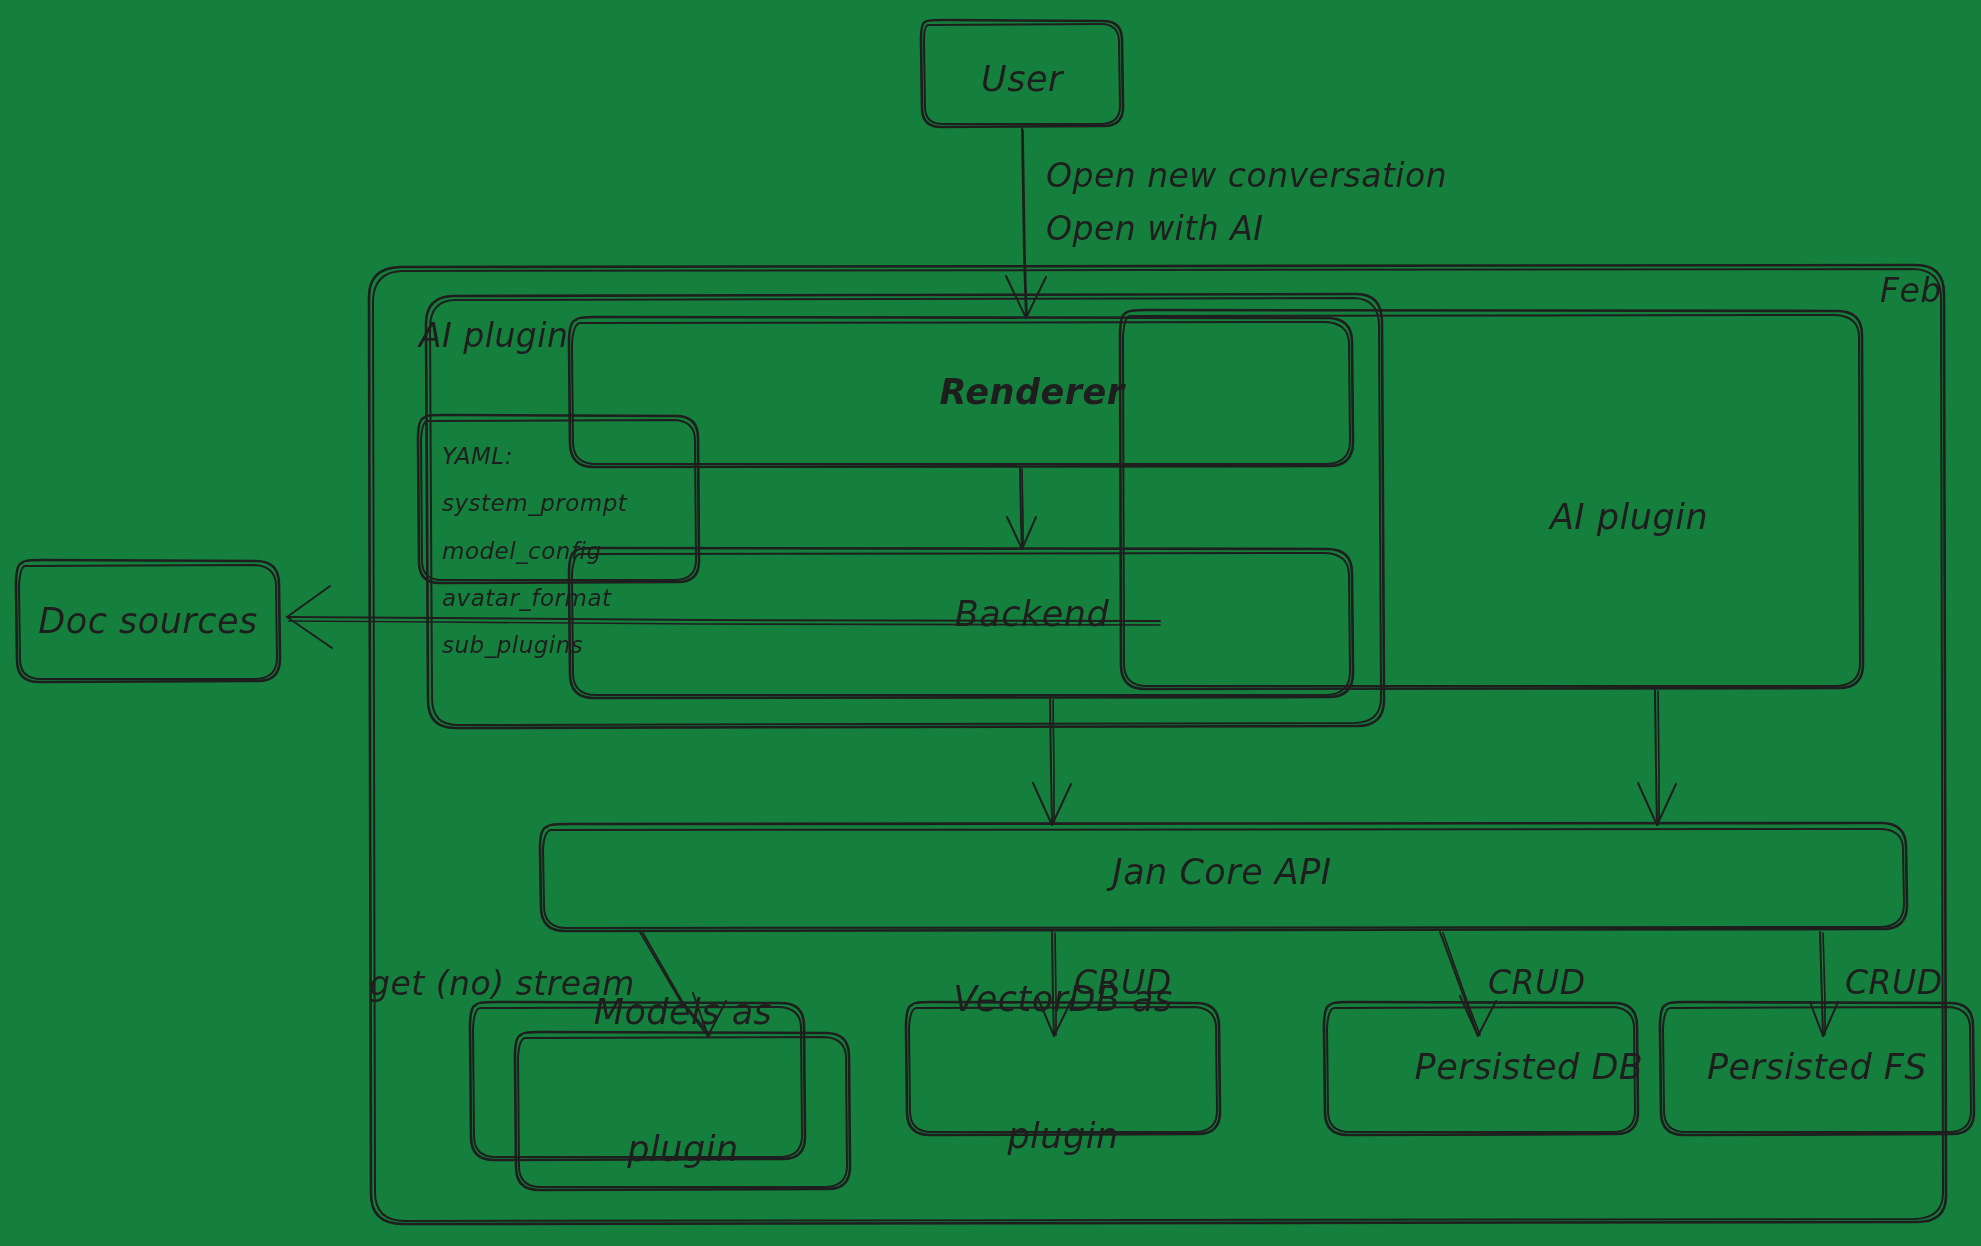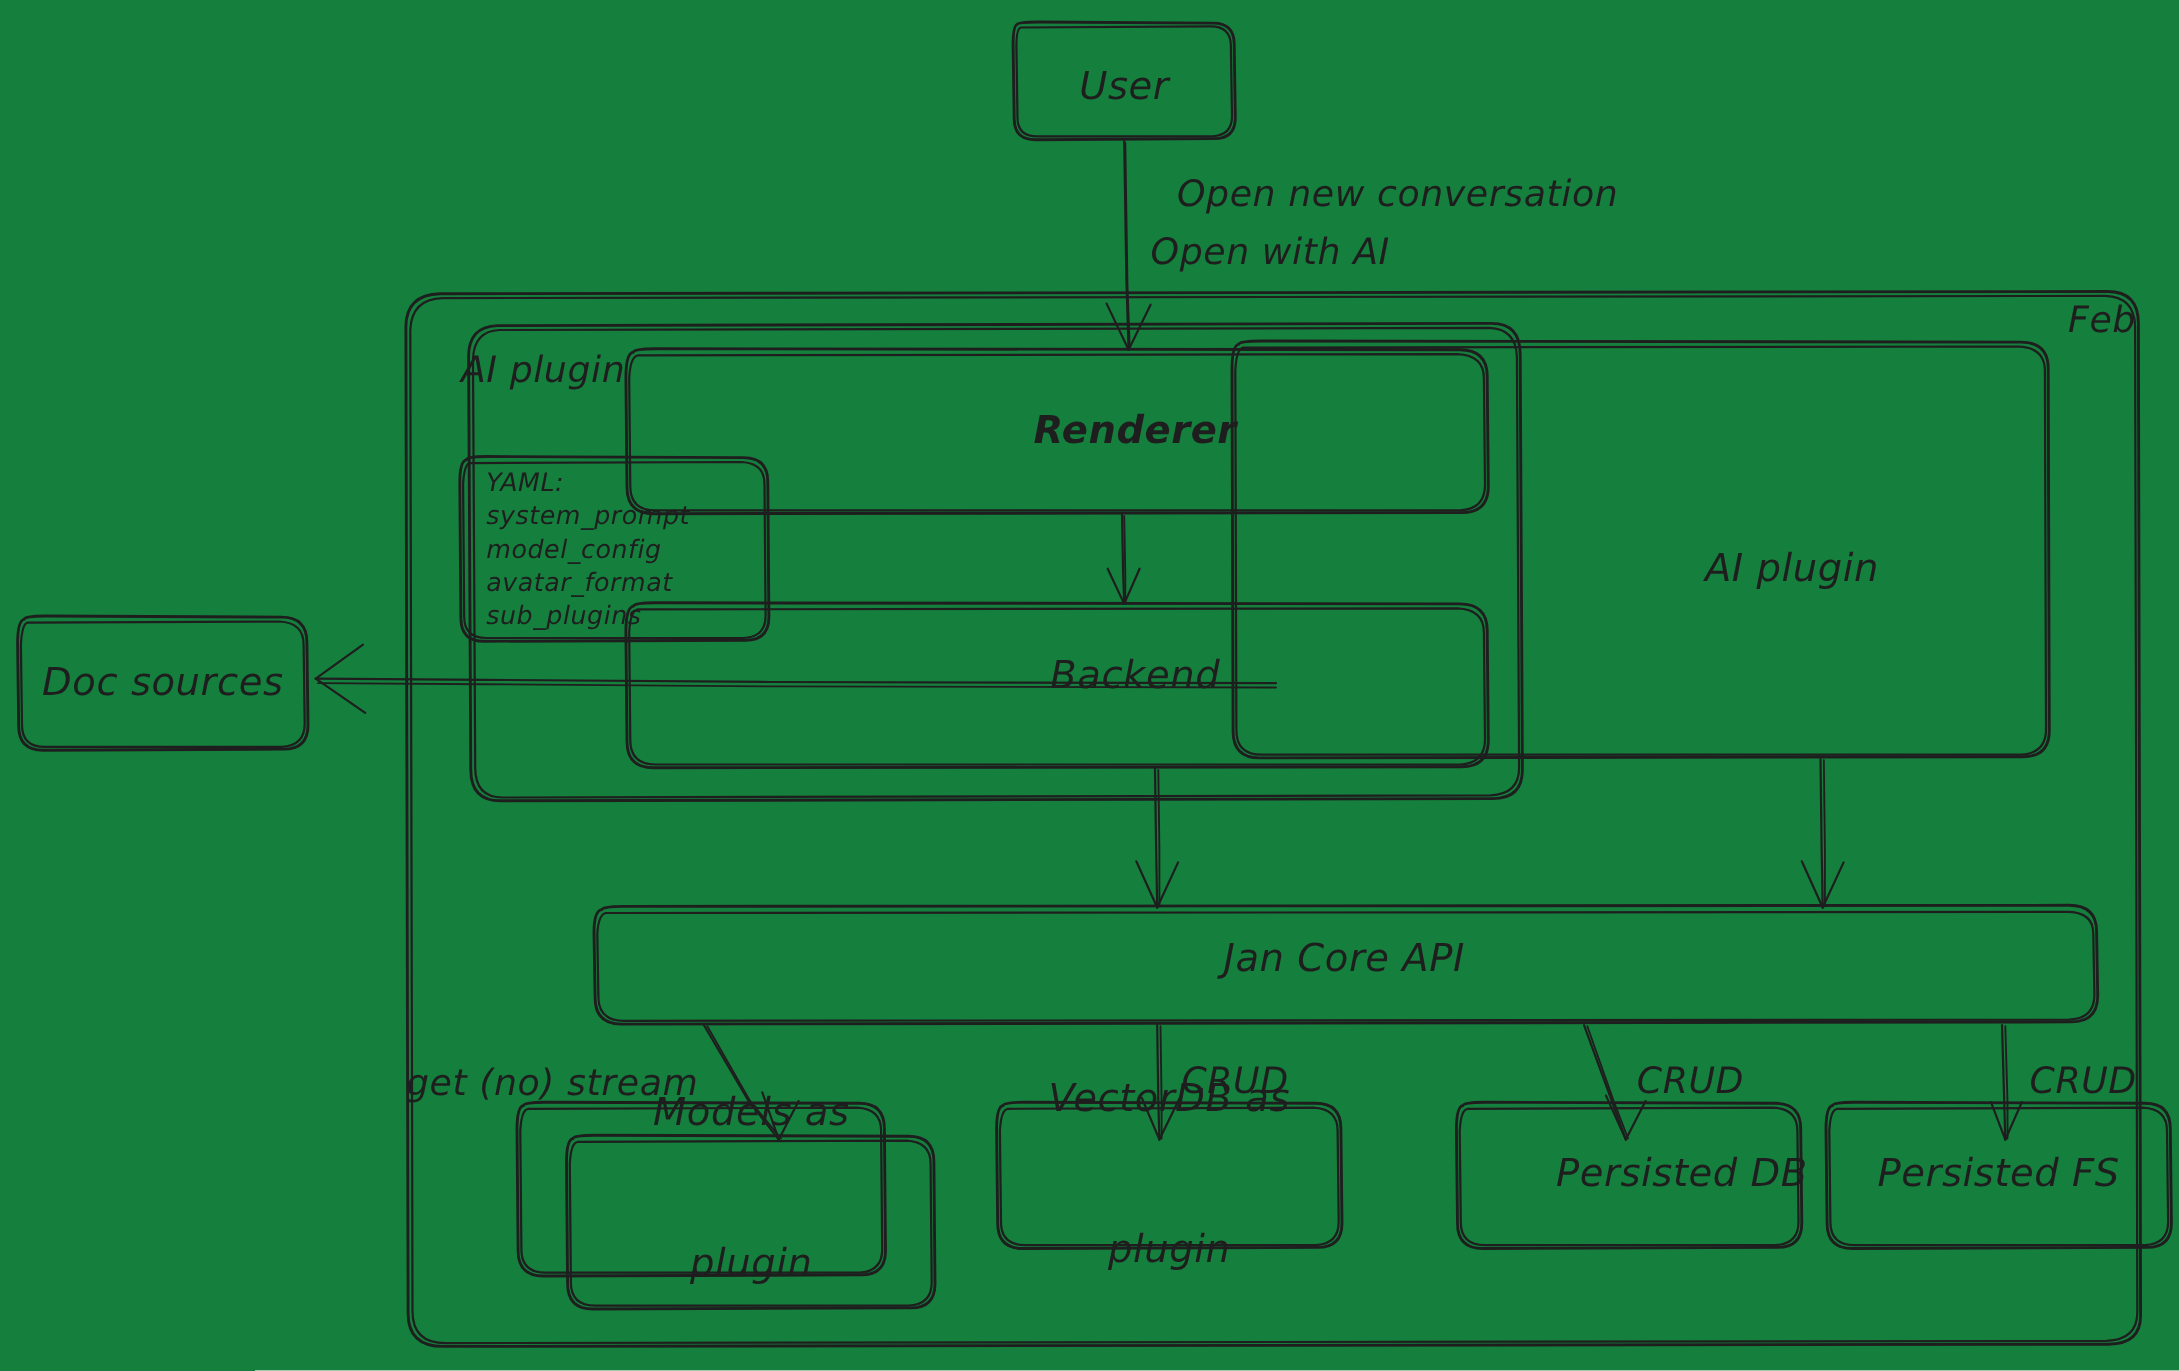--- a/index.html
+++ b/index.html
@@ -43,20 +43,21 @@
   .edge-label {
     font-size: 33px;
   }
   .container-label {
     font-size: 33px;
   }
   .yaml-label {
     font-size: 23px;
     line-height: 1.32;
     font-style: italic;
+    margin-top: 17px;
   }
   .two-line { line-height: 1.30; }
 </style>
 </head>
 <body>
 
 <div id="canvas">
 
   <svg id="sketch" viewBox="0 0 1981 1246">
     <defs>
@@ -196,21 +197,21 @@
     </g>
 
     <g>
       <path class="s" d="M 1666,1005 Q 1666,1002 1686,1002 L 1950,1003 Q 1973,1003 1973,1026 L 1974,1112 Q 1974,1134 1952,1134 L 1684,1135 Q 1661,1135 1661,1112 L 1660,1027 Q 1660,1006 1666,1005 Z"></path>
       <path class="s2" d="M 1670,1008 L 1948,1007 Q 1970,1008 1970,1028 L 1971,1111 Q 1971,1131 1950,1132 L 1686,1132 Q 1664,1132 1664,1111 L 1663,1028 Q 1664,1009 1670,1008"></path>
     </g>
   </svg>
 
   <div class="lbl node-label centered" style="left:1022px; top:80px;">User</div>
 
-  <div class="lbl edge-label" style="left:1046px; top:155px;margin-left:24px;">Open new conversation</div>
+  <div class="lbl edge-label" style="left:1046px; top:155px;">Open new conversation</div>
   <div class="lbl edge-label" style="left:1046px; top:208px;">Open with AI</div>
 
   <div class="lbl container-label" style="left:419px; top:315px;">AI plugin</div>
 
   <div class="lbl container-label" style="left:1880px; top:270px;">Feb</div>
 
   <div class="lbl node-label centered" style="left:1032px; top:393px;font-weight:bold;">Renderer</div>
 
   <div class="lbl node-label centered" style="left:1032px; top:615px;">Backend</div>
 

